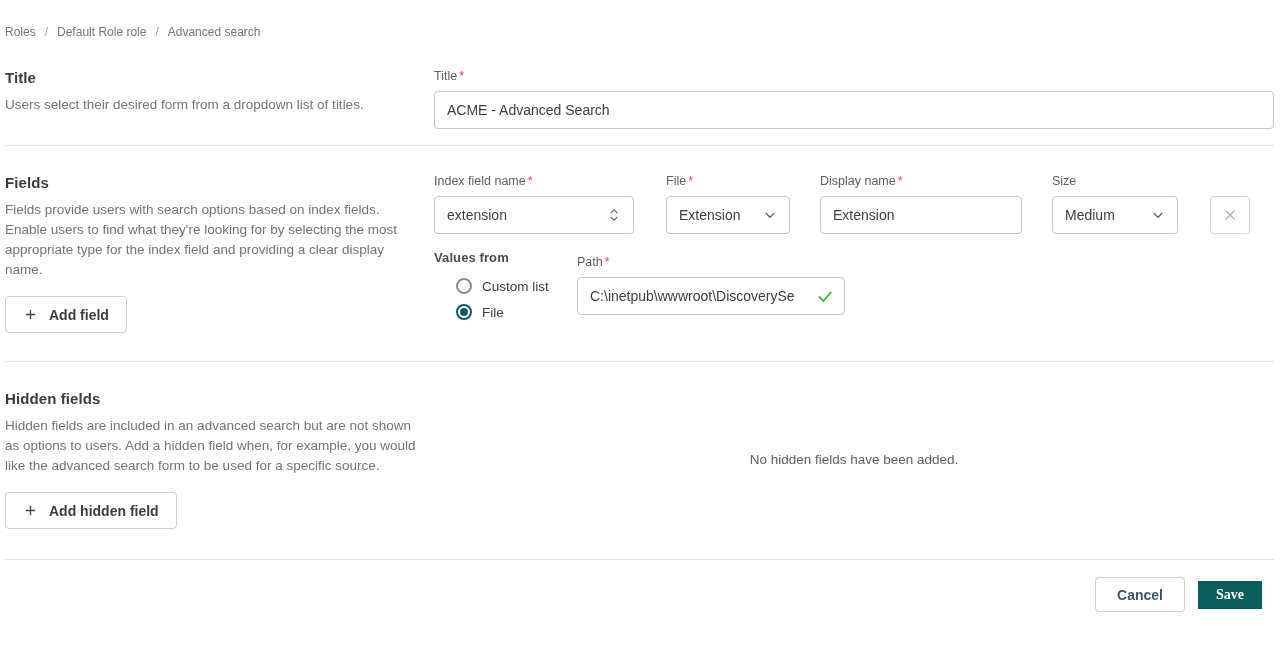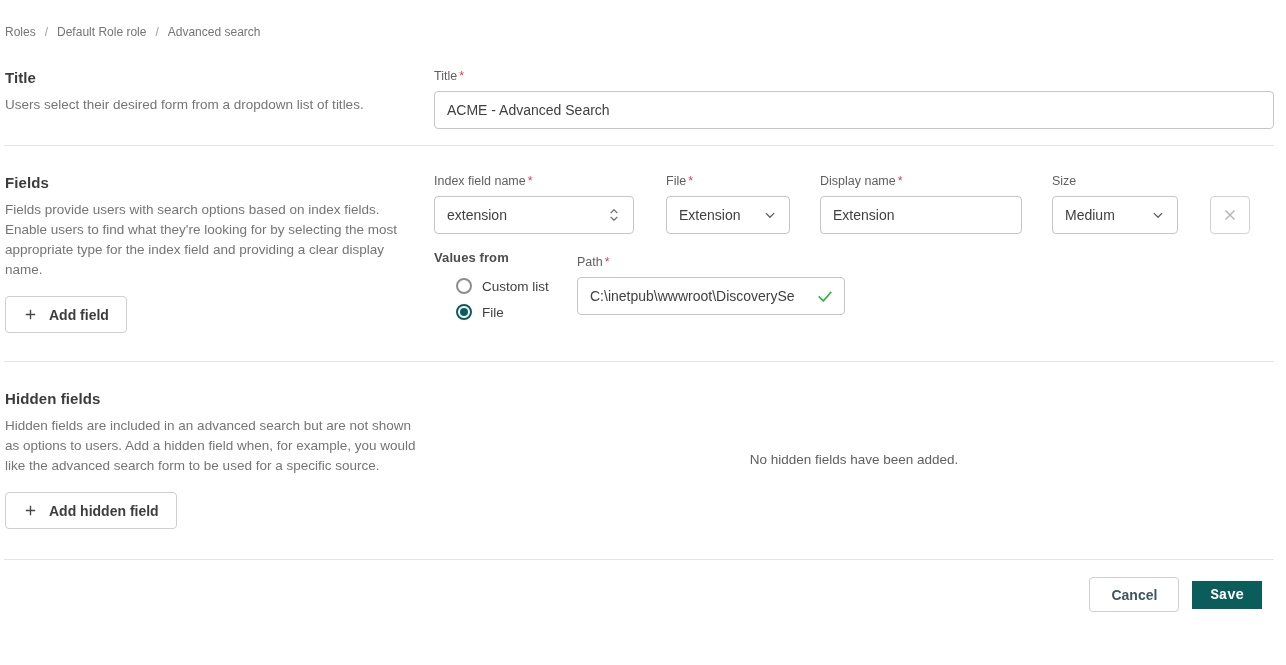--- a/index.html
+++ b/index.html
@@ -88,21 +88,21 @@
   .empty-text { font-size: 13.5px; color: #5f5f5f; }
 
   
   .footer { display: flex; justify-content: flex-end; align-items: center; gap: 13px; padding: 17px 12px 16px 0; }
   .btn-cancel {
     height: 35px; padding: 0 21px; border: 1px solid #cfcfcf; border-radius: 4px;
     background: #fff; font-size: 14px; font-weight: 700; color: #3f5560; font-family: inherit; cursor: pointer;
   }
   .btn-save {
     height: 28px; padding: 0 18px; border: none; border-radius: 0;
-    background: #0b5d5b; font-size: 14px; font-weight: 700; color: #ffffff; font-family: Liberation Mono, monospace; cursor: pointer;
+    background: #0b5d5b; font-size: 14px; font-weight: 700; color: #ffffff; font-family: Liberation Serif, serif; cursor: pointer;
   }
 
   .icon { display: inline-flex; line-height: 0; }
 </style>
 </head>
 <body>
 
 <div class="page">
 
   <nav class="breadcrumb">

